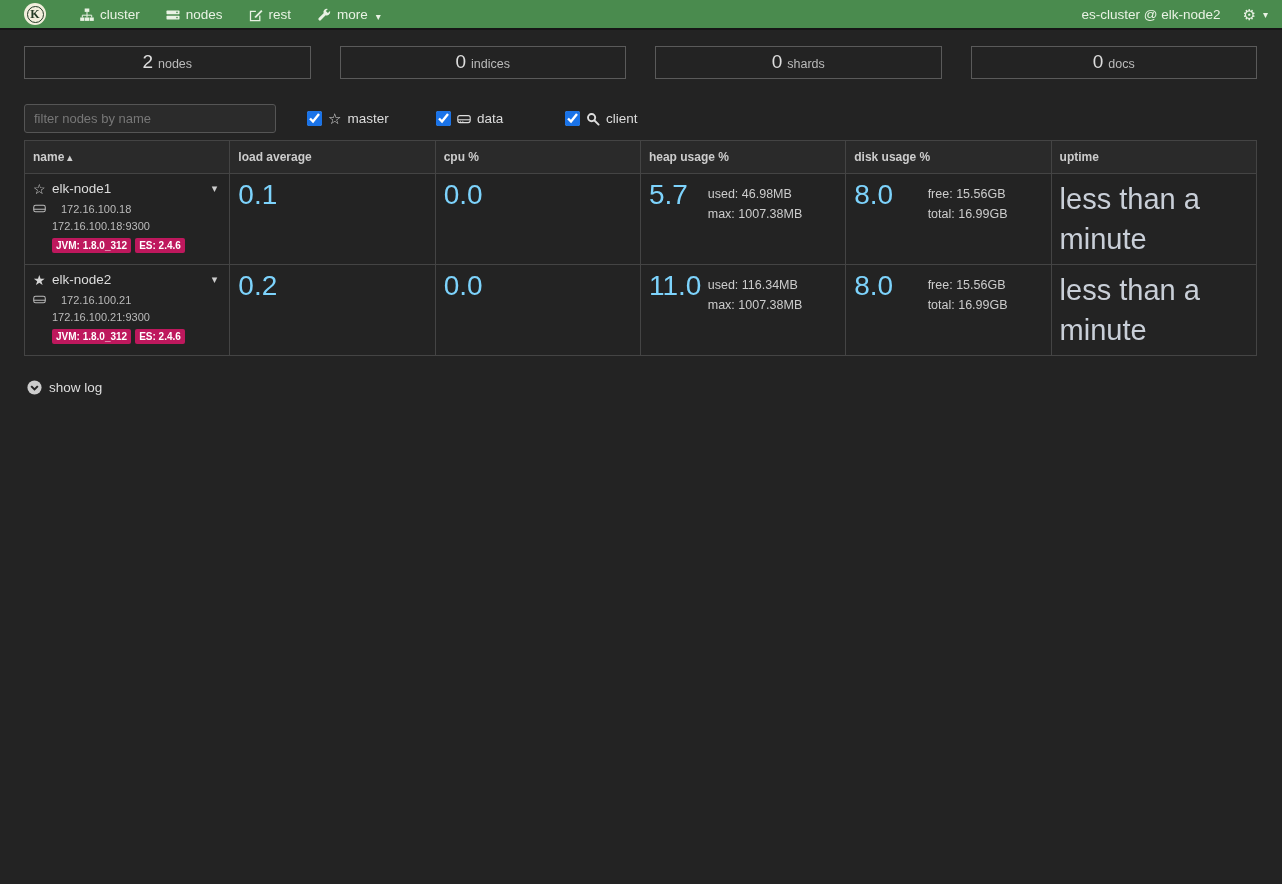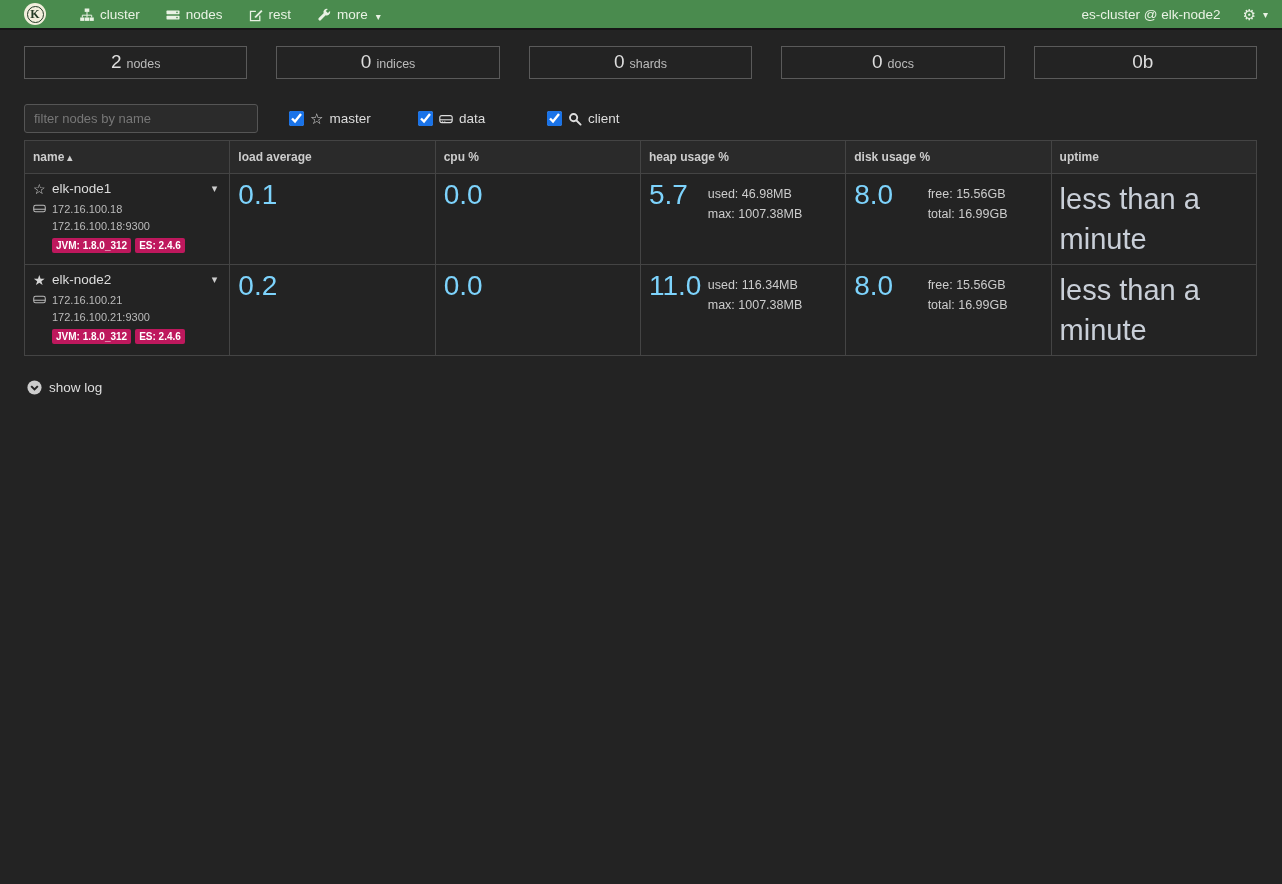--- a/index.html
+++ b/index.html
@@ -70,21 +70,21 @@
   }
   .stat-value { font-size: 19px; color: #dddddd; }
   .stat-label { font-size: 12.5px; color: #bbbbbb; }
 
   
   .filter-row {
     display: flex; align-items: center;
     margin: 25px 25px 0 24px;
   }
   .filter-input {
-    width: 234px; height: 29px;
+    width: 252px; height: 29px;
     background: #2b2b2b;
     border: 1px solid #555555;
     border-radius: 3px;
     color: #cccccc;
     font-size: 13px;
     padding: 0 9px;
     font-family: "Liberation Sans", sans-serif;
   }
   .filter-input::placeholder { color: #777777; }
   .checkbox-group {
@@ -147,21 +147,21 @@
     font-size: 29px;
     color: #c9cfd8;
     line-height: 1.38;
   }
 
   
   .node-line1 { display: flex; align-items: center; font-size: 13.5px; color: #dddddd; margin-top: 2px; }
   .node-star { width: 17px; font-size: 14px; line-height: 1; color: #d5d5d5; }
   .node-name { margin-left: 2px; }
   .node-caret { margin-left: auto; margin-right: 4px; color: #cccccc; font-size: 11px; cursor: pointer; }
-  .node-line2 { display: flex; align-items: flex-end; gap: 6px; font-size: 11px; color: #bbbbbb; margin-top: 6px; }
+  .node-line2 { display: flex; align-items: flex-end; gap: 15px; font-size: 11px; color: #bbbbbb; margin-top: 6px; }
   .node-line3 { font-size: 11px; color: #bbbbbb; margin-top: 5px; margin-left: 19px; }
   .node-badges { margin-top: 6px; margin-left: 19px; display: flex; gap: 4px; }
   .badge {
     background: #be185d;
     color: #ffffff;
     font-size: 10px;
     font-weight: bold;
     padding: 2px 4px;
     border-radius: 2px;
     white-space: nowrap;
@@ -254,24 +254,20 @@
     <span class="stat-value">0</span>
     <span class="stat-label">indices</span>
   </div>
   <div class="stat-box">
     <span class="stat-value">0</span>
     <span class="stat-label">shards</span>
   </div>
   <div class="stat-box">
     <span class="stat-value">0</span>
     <span class="stat-label">docs</span>
-  </div>
-  <div class="stat-box">
-    <span class="stat-value">0b</span>
-    <span class="stat-label"></span>
   </div>
 </div>
 
 <div class="filter-row">
   <input class="filter-input" type="text" placeholder="filter nodes by name" style="">
 
   <label class="checkbox-group">
     <input type="checkbox" checked="true" style="">
     <span class="cb-icon star-glyph">☆</span>
     <span>master</span>

